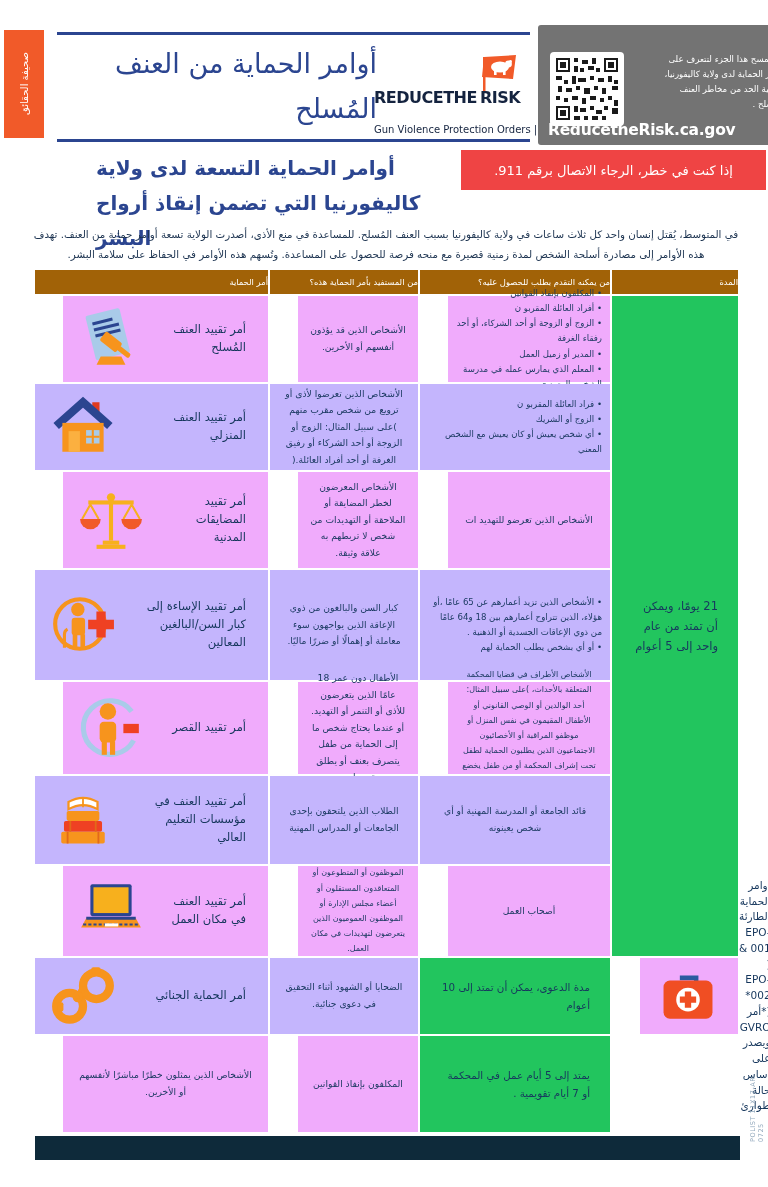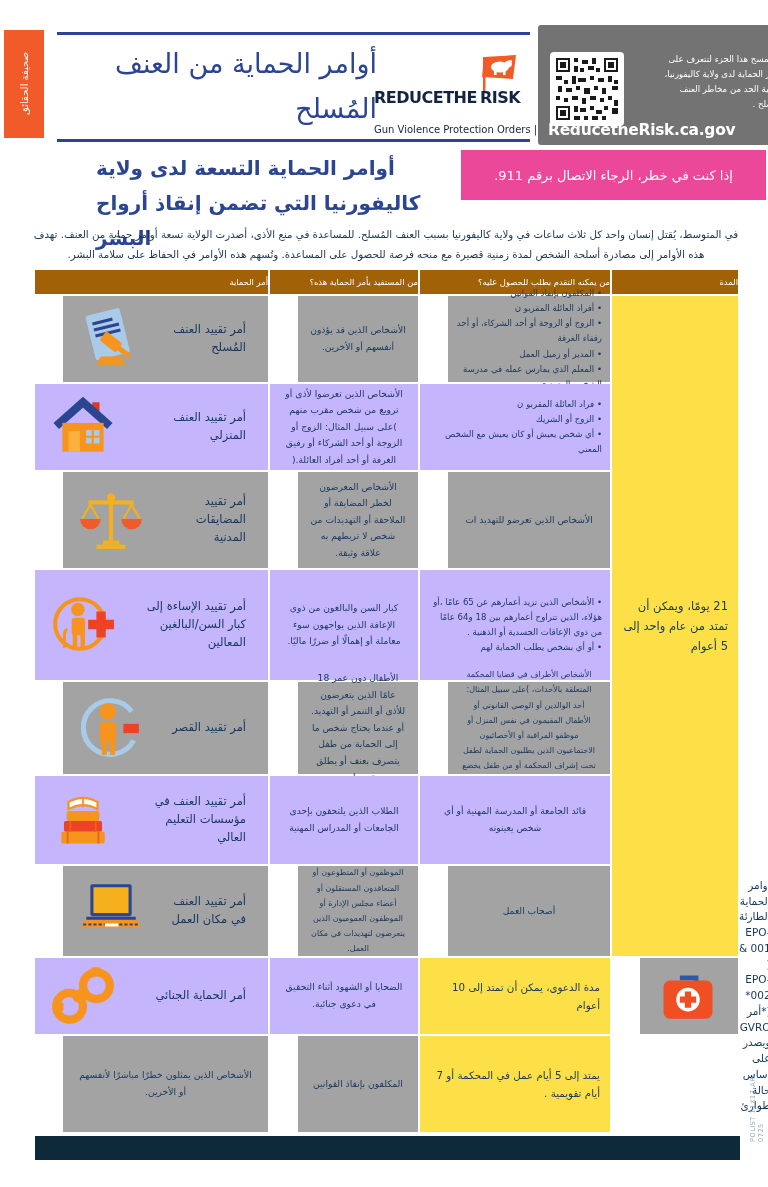--- a/index.html
+++ b/index.html
@@ -20,52 +20,52 @@
   .logo-text .risk{margin-left:3px;}
   .logo-tagline{font-size:10px;color:#14233f;margin-top:17px;white-space:nowrap;}
   .qr-panel{position:absolute;left:538px;top:25px;width:228px;height:120px;background:#737373;border-radius:3px;padding-left:28px;}
   .qr-code{position:absolute;left:12px;top:27px;width:74px;height:74px;background:#fff;border-radius:4px;padding:4px;box-sizing:border-box;}
   .qr-text{position:absolute;right:10px;top:27px;width:126px;direction:rtl;text-align:right;color:#fff;
            font-size:8.6px;line-height:1.75;}
   .qr-url{position:absolute;left:10px;bottom:6px;color:#fff;font-size:15.5px;font-weight:bold;letter-spacing:-0.3px;}
   
   .subtitle{position:absolute;left:96px;top:151px;width:354px;direction:rtl;text-align:left;
             color:#2b4590;font-size:20px;font-weight:bold;line-height:1.75;}
-  .emergency{position:absolute;left:461px;top:150px;width:305px;height:50px;background:#ec4899;
+  .emergency{position:absolute;left:461px;top:150px;width:305px;height:40px;background:#ef4444;
              display:flex;align-items:center;justify-content:center;direction:rtl;
              color:#fff;font-size:13px;}
   
   .intro{position:absolute;left:32px;top:224px;width:708px;direction:rtl;text-align:center;
          color:#1c3350;font-size:10.3px;line-height:1.95;}
   
   .gvtable{position:absolute;left:35px;top:270px;width:705px;display:grid;
            grid-template-columns:233px 148px 190px 126px;
            grid-template-rows:24px 86px 86px 96px 110px 92px 88px 90px 76px 96px;
            gap:2px;}
   .hcell{background:#a16207;color:#fff;font-size:8.4px;direction:rtl;text-align:left;
          display:flex;align-items:center;padding-left:10px;box-sizing:border-box;}
   .hcell.first{padding-left:26px;}
   .cell{box-sizing:border-box;}
-  .row-a{background:#a3a3a3;margin-left:28px;}
+  .row-a{background:#f0abfc;margin-left:28px;}
   .row-b{background:#c4b5fd;}
   .cell-order{display:flex;align-items:center;}
   .icon-box{width:96px;flex:0 0 96px;display:flex;align-items:center;justify-content:center;}
   .icon-box svg{width:66px;height:66px;}
   .row-sm svg{width:58px;height:58px;}
   .name{flex:1;direction:rtl;text-align:right;padding-left:3px;padding-right:22px;
         font-size:11.5px;font-weight:normal;color:#15365c;line-height:1.55;white-space:pre-line;}
   .name.sm{font-size:10.5px;line-height:1.5;}
   .cell-text{display:flex;align-items:center;justify-content:center;direction:rtl;text-align:center;
              padding:6px 12px;font-size:9.2px;line-height:1.8;color:#17375e;}
   .cell-text.xs{font-size:8px;line-height:1.9;}
   .cell-bullets{display:flex;align-items:center;direction:rtl;padding:4px 8px;
                 font-size:8.6px;line-height:1.75;color:#17375e;}
   .cell-bullets .inner{width:100%;text-align:right;}
-  .dur{background:#fde047;display:flex;align-items:center;direction:rtl;
-       padding:6px 10px;font-size:11.5px;line-height:1.75;color:#17375e;text-align:right;}
+  .dur{background:#22c55e;display:flex;align-items:center;direction:rtl;
+       padding:6px 20px;font-size:11.5px;line-height:1.75;color:#17375e;text-align:right;}
   .dur.merged{grid-column:4;grid-row:2 / span 7;}
   .dur.small{font-size:10.3px;}
   
   .footer-bar{position:absolute;left:35px;top:1136px;width:705px;height:24px;background:#0e2a3a;}
   .print-code{position:absolute;left:749px;top:1056px;height:86px;writing-mode:vertical-rl;
               transform:rotate(180deg);color:#92a9bd;font-size:6.6px;letter-spacing:0.5px;}
 </style>
 </head>
 <body>
 

